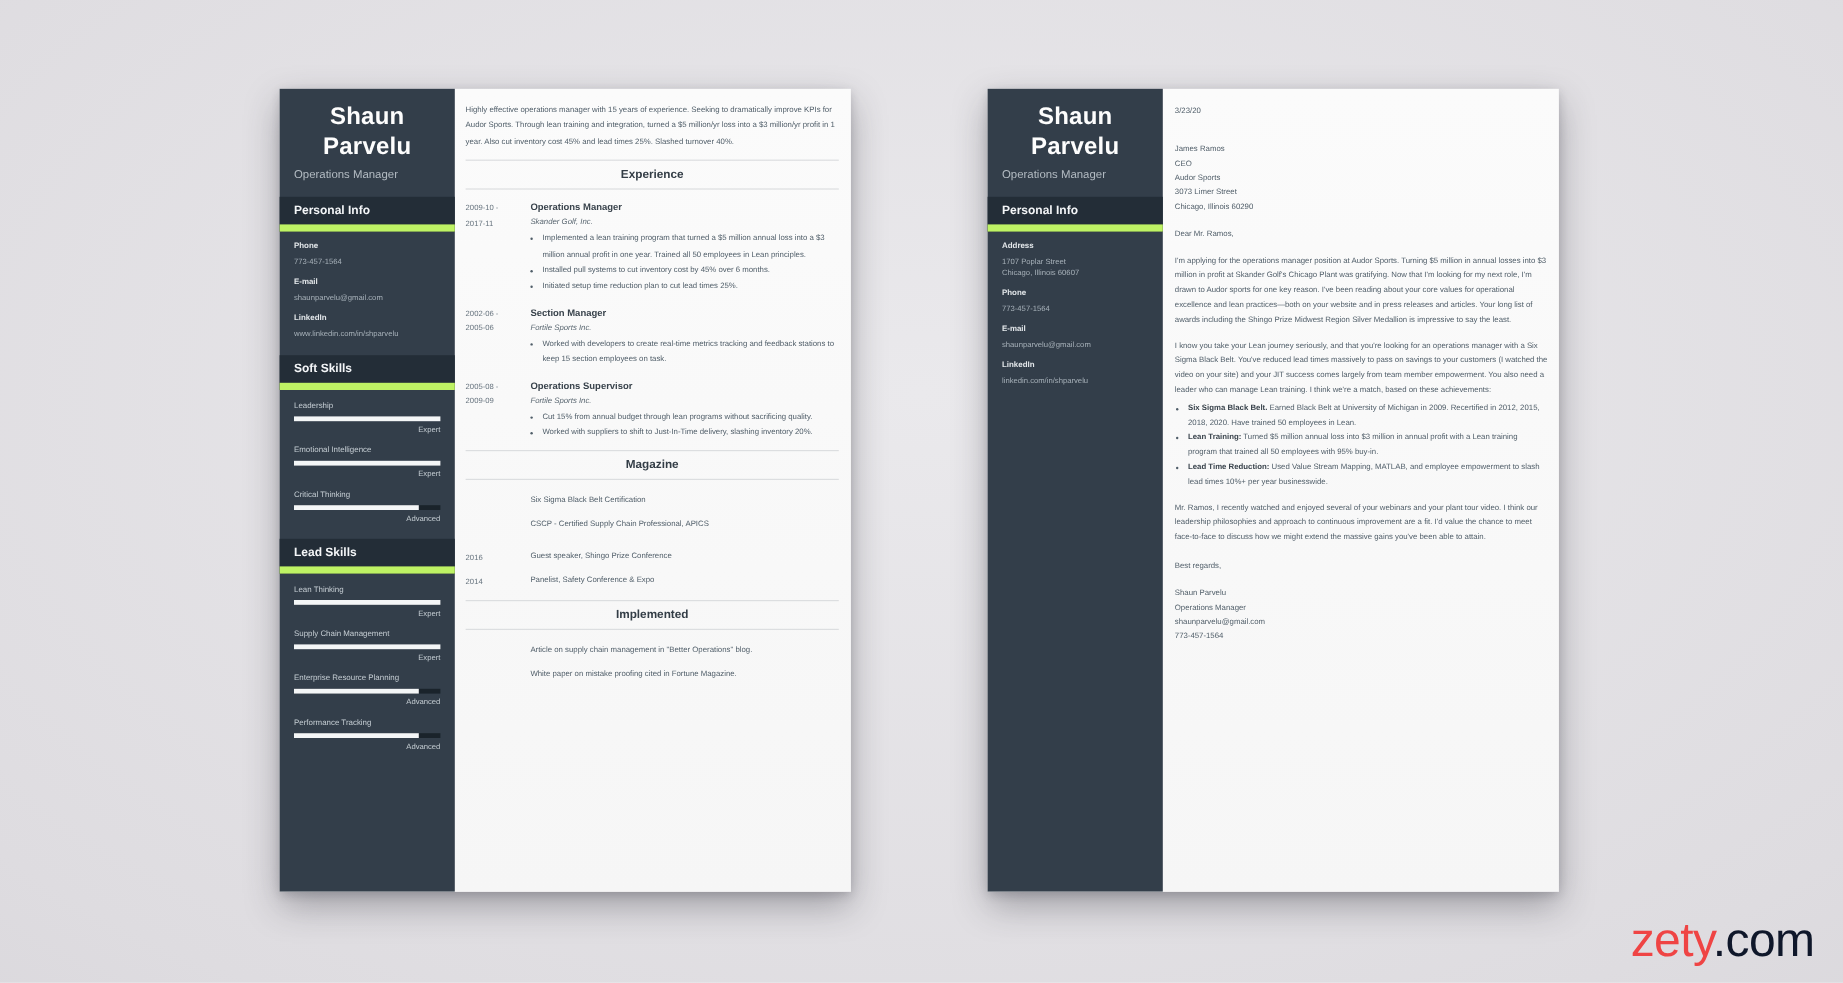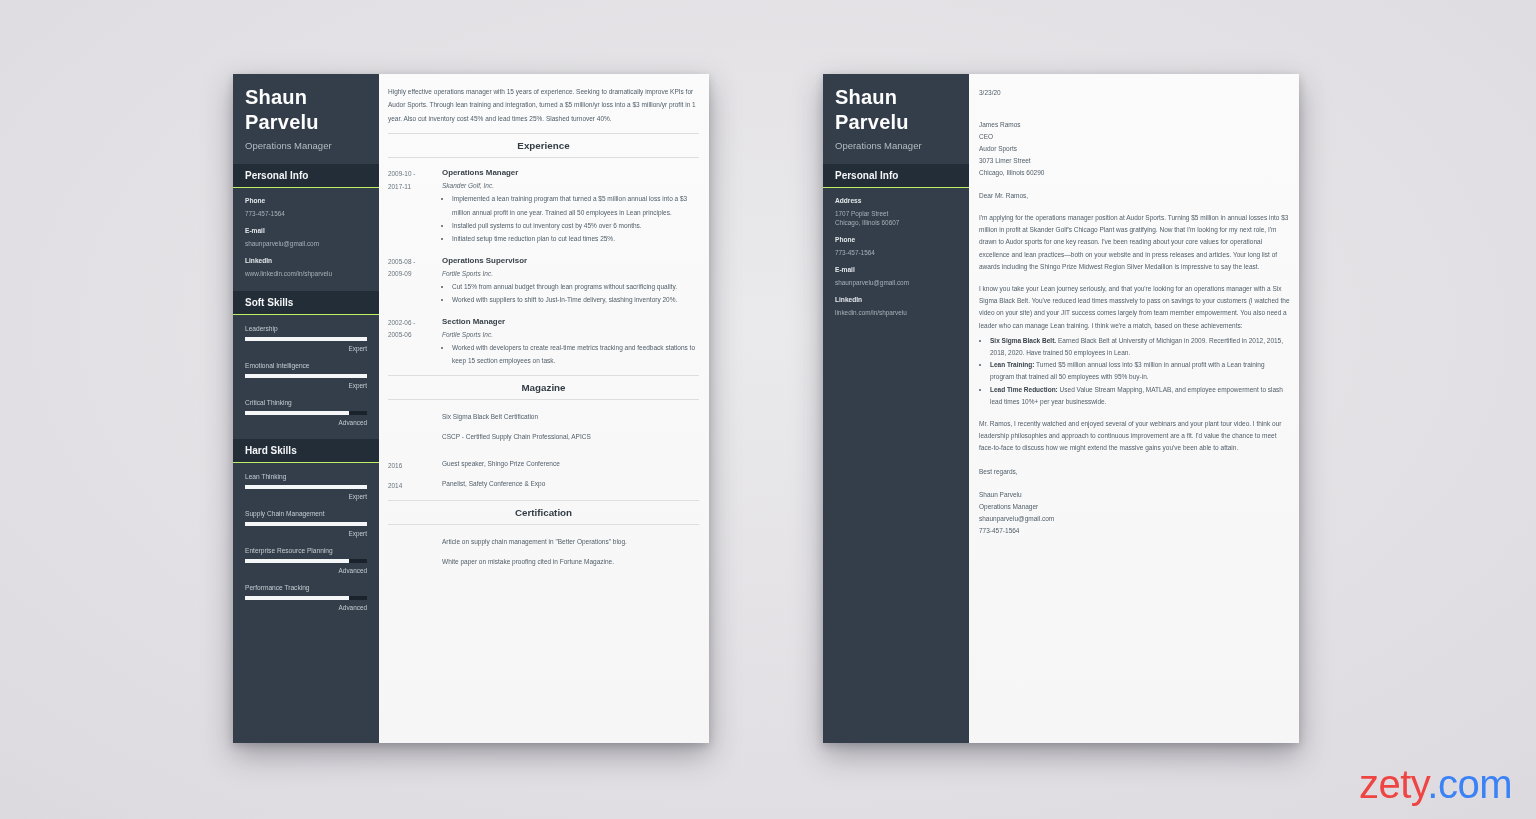--- a/index.html
+++ b/index.html
@@ -13,25 +13,25 @@
     position:absolute; top:74px; width:476px; height:669px;
     background:linear-gradient(180deg,#fbfbfb 0%, #f6f6f6 100%);
     box-shadow:0 12px 28px rgba(50,50,60,.38), 0 3px 8px rgba(50,50,60,.22);
     display:flex;
   }
   .page.p-resume { left:233px; }
   .page.p-letter { left:823px; }
 
   
   .sidebar { width:146px; flex-shrink:0; background:#333e4a; color:#c5cdd3; }
-  .nm { margin:11px 12px 0; font-size:20px; font-weight:bold; color:#fdfdfd; line-height:25px; letter-spacing:.2px; }
+  .nm { margin:11px 12px 0; font-size:20px; font-weight:bold; color:#fdfdfd; line-height:25px; letter-spacing:.2px;text-align:center; }
   .side-title { margin:5px 12px 0; font-size:9.5px; color:#b4bcc3; }
   .band {
     margin-top:13px; background:#232d37; color:#f4f6f8; font-weight:bold;
-    font-size:10px; padding:6px 12px 6px; border-bottom:1px solid #bef264;
+    font-size:10px; padding:6px 12px 6px; border-bottom:6px solid #bef264;
   }
   .side-pad { padding:0 12px; }
   .f-label { margin-top:9px; font-size:6.6px; font-weight:bold; color:#e4e8eb; }
   .f-value { margin-top:5px; font-size:6.4px; color:#a7b1b9; line-height:9px; white-space:pre-line; }
   .skill { margin-top:10px; }
   .s-name { font-size:6.6px; color:#c5cdd3; }
   .s-bar { margin-top:5px; height:4px; background:#1a232b; width:100%; }
   .s-fill { height:100%; background:#f4f6f7; }
   .s-level { margin-top:4px; font-size:6.4px; color:#c5cdd3; text-align:right; }
 
@@ -62,21 +62,21 @@
   ul.ach { margin:3px 0 0; padding-left:11px; }
   ul.ach li { line-height:12.2px; }
   ul.ach b { color:#39434c; }
   .closing { margin-top:11px; line-height:12px; }
   .sig { margin-top:11px; }
   .sig div { line-height:12px; }
 
   
   .watermark { position:absolute; right:24px; bottom:12px; font-size:40px; font-weight:300; letter-spacing:-.5px; }
   .wm-brand { color:#ef4444; }
-  .wm-domain { color:#3b82f6;text-align:center; }
+  .wm-domain { color:#0f172a;text-align:center; }
 </style>
 </head>
 <body>
 
 <div class="page p-resume">
   <aside class="sidebar">
     <div class="nm">
       <div>Shaun</div>
       <div>Parvelu</div>
     </div>
@@ -110,21 +110,21 @@
       </div>
       <div class="skill">
         <div class="s-name">Critical Thinking</div>
         <div class="s-bar">
             <div class="s-fill" style="width: 85%;"></div>
           </div>
         <div class="s-level">Advanced</div>
       </div>
     </div>
 
-    <div class="band">Hard Skills</div>
+    <div class="band">Lead Skills</div>
     <div class="side-pad">
       <div class="skill">
         <div class="s-name">Lean Thinking</div>
         <div class="s-bar">
             <div class="s-fill" style="width: 100%;"></div>
           </div>
         <div class="s-level">Expert</div>
       </div>
       <div class="skill">
         <div class="s-name">Supply Chain Management</div>
@@ -166,47 +166,47 @@
         <ul class="bullets">
           <li>Implemented a lean training program that turned a $5 million annual loss into a $3 million annual profit in one year. Trained all 50 employees in Lean principles.</li>
           <li>Installed pull systems to cut inventory cost by 45% over 6 months.</li>
           <li>Initiated setup time reduction plan to cut lead times 25%.</li>
         </ul>
       </div>
     </div>
 
     <div class="row">
       <div class="dates">
+        <div>2002-06 -</div>
+        <div>2005-06</div>
+      </div>
+      <div class="content">
+        <div class="jobtitle">Section Manager</div>
+        <div class="company">Fortile Sports Inc.</div>
+        <ul class="bullets">
+          <li>Worked with developers to create real-time metrics tracking and feedback stations to keep 15 section employees on task.</li>
+        </ul>
+      </div>
+    </div>
+
+    <div class="row">
+      <div class="dates">
         <div>2005-08 -</div>
         <div>2009-09</div>
       </div>
       <div class="content">
         <div class="jobtitle">Operations Supervisor</div>
         <div class="company">Fortile Sports Inc.</div>
         <ul class="bullets">
           <li>Cut 15% from annual budget through lean programs without sacrificing quality.</li>
           <li>Worked with suppliers to shift to Just-In-Time delivery, slashing inventory 20%.</li>
         </ul>
       </div>
     </div>
 
-    <div class="row">
-      <div class="dates">
-        <div>2002-06 -</div>
-        <div>2005-06</div>
-      </div>
-      <div class="content">
-        <div class="jobtitle">Section Manager</div>
-        <div class="company">Fortile Sports Inc.</div>
-        <ul class="bullets">
-          <li>Worked with developers to create real-time metrics tracking and feedback stations to keep 15 section employees on task.</li>
-        </ul>
-      </div>
-    </div>
-
     <div class="sec-head">Magazine</div>
 
 
 
     <div class="row">
       <div class="dates"></div>
       <div class="content" style="padding-top:4px;">
         <p class="plain">Six Sigma Black Belt Certification</p>
         <p class="plain">CSCP - Certified Supply Chain Professional, APICS</p>
       </div>
@@ -223,21 +223,21 @@
     </div>
     <div class="row" style="margin-top:5px;">
       <div class="dates">
         <div>2014</div>
       </div>
       <div class="content">
           <div class="conf-text">Panelist, Safety Conference &amp; Expo</div>
         </div>
     </div>
 
-    <div class="sec-head">Certification</div>
+    <div class="sec-head">Implemented</div>
 
     <div class="row">
       <div class="dates"></div>
       <div class="content" style="padding-top:4px;">
         <p class="plain">Article on supply chain management in "Better Operations" blog.</p>
         <p class="plain">White paper on mistake proofing cited in Fortune Magazine.</p>
       </div>
     </div>
   </main>
 </div>

